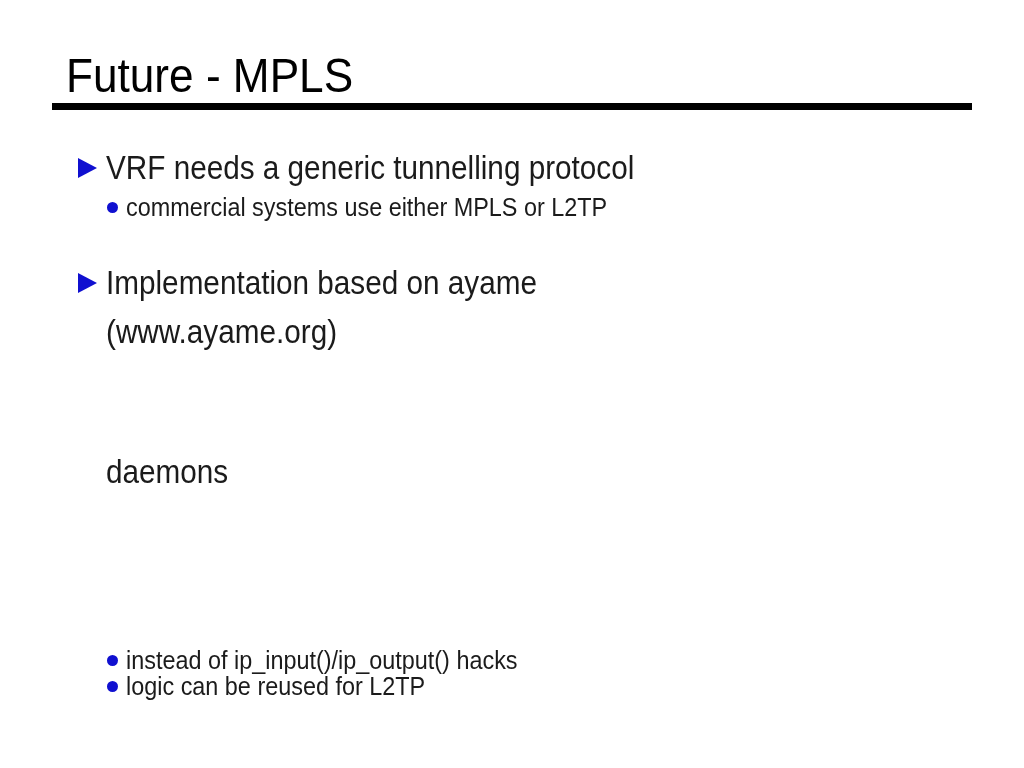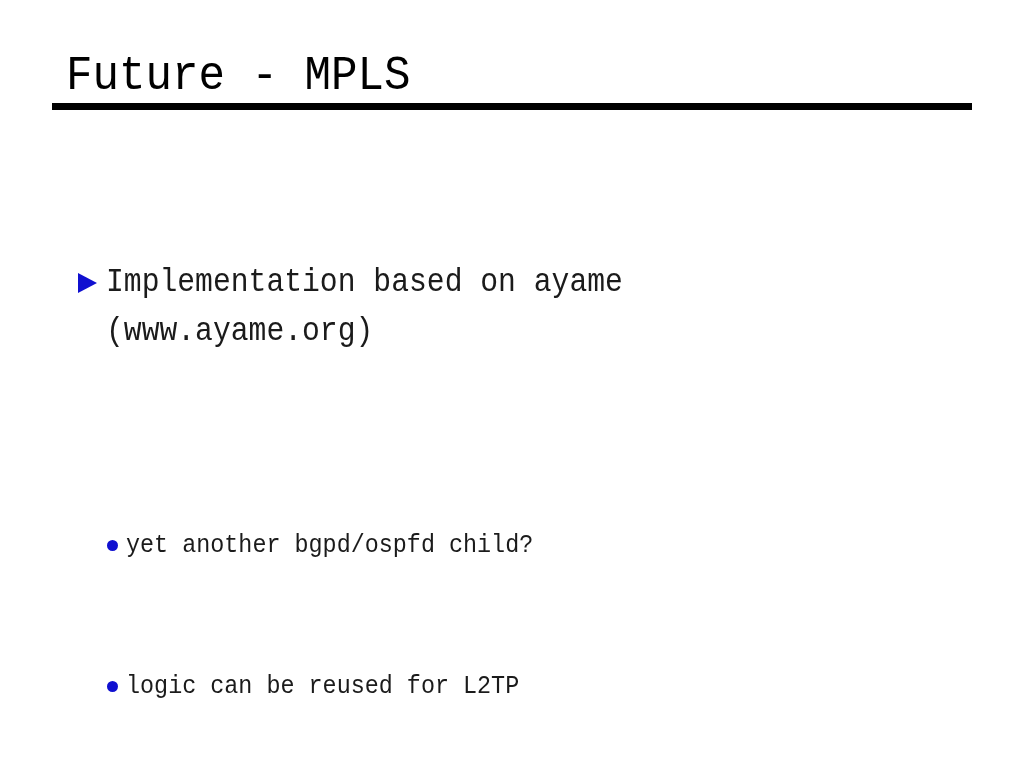--- a/index.html
+++ b/index.html
@@ -6,21 +6,21 @@
     margin: 0;
     padding: 0;
     background: #ffffff;
   }
   .slide {
     position: relative;
     width: 1024px;
     height: 768px;
     background: var(--background, #ffffff);
     overflow: hidden;
-    font-family: Liberation Mono, monospace;
+    font-family: Liberation Sans, sans-serif;
   }
   .title {
     position: absolute;
     left: 66px;
     top: 52px;
     font-size: 48px;
     line-height: 48px;
     color: var(--title, #000000);
     white-space: nowrap;
     transform: scaleX(0.92);
@@ -82,32 +82,43 @@
   }
 </style>
 </head>
 <body>
 
 <div class="slide">
 
   <div class="title">Future - MPLS</div>
   <div class="title-rule"></div>
 
+  <div class="row main" style="top:150px">
+    <span class="tri"></span>
+    <span class="txt">VRF needs a generic tunnelling protocol</span>
+  </div>
+  <div class="row sub" style="top:193px">
+    <span class="dot"></span>
+    <span class="txt">commercial systems use either MPLS or L2TP</span>
+  </div>
 
   <div class="row main" style="top:314px">
     <span class="txt">(www.ayame.org)</span>
   </div>
   <div class="row main" style="top:265px">
     <span class="tri"></span>
     <span class="txt">Implementation based on ayame</span>
   </div>
 
-  <div class="row sub" style="top:531px">
-    <span class="dot"></span>
-    <span class="txt">yet another bgpd/ospfd child?</span>
+  <div class="row main" style="top:454px">
+    <span class="txt">daemons</span>
   </div>
 
+  <div class="row sub" style="top:646px">
+    <span class="dot"></span>
+    <span class="txt">instead of ip_input()/ip_output() hacks</span>
+  </div>
   <div class="row sub" style="top:672px">
     <span class="dot"></span>
     <span class="txt">logic can be reused for L2TP</span>
   </div>
 
 </div>
 
 </body></html>

